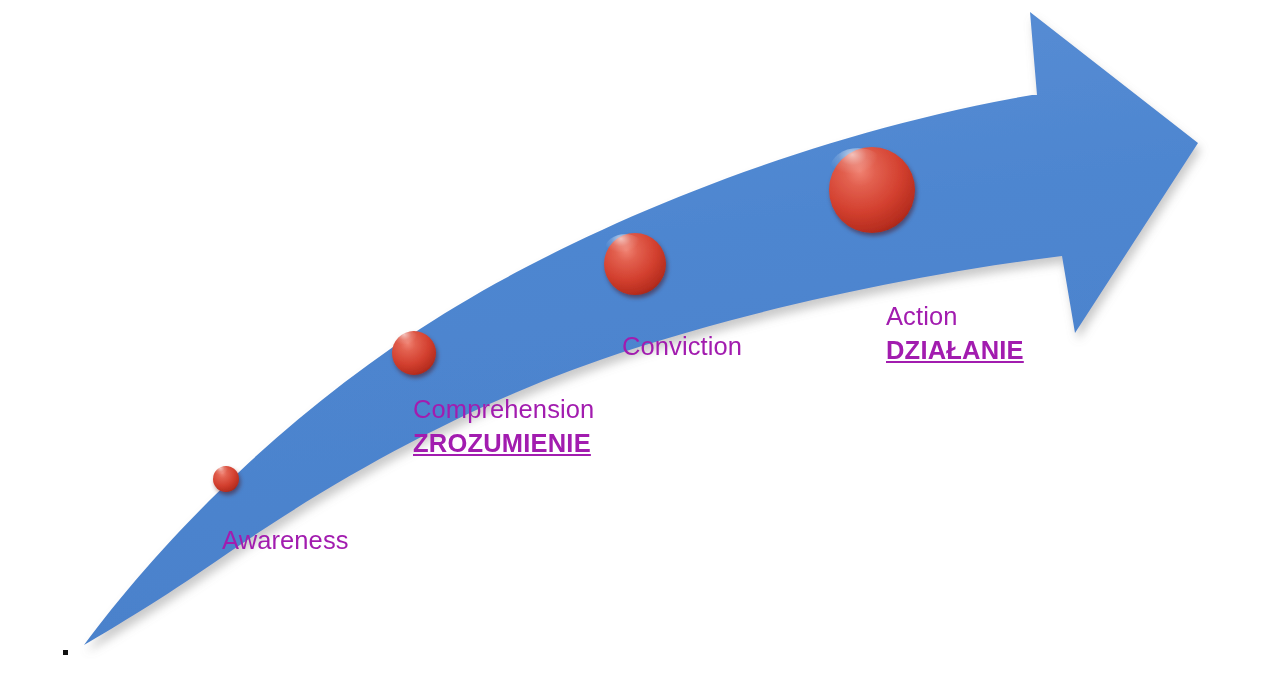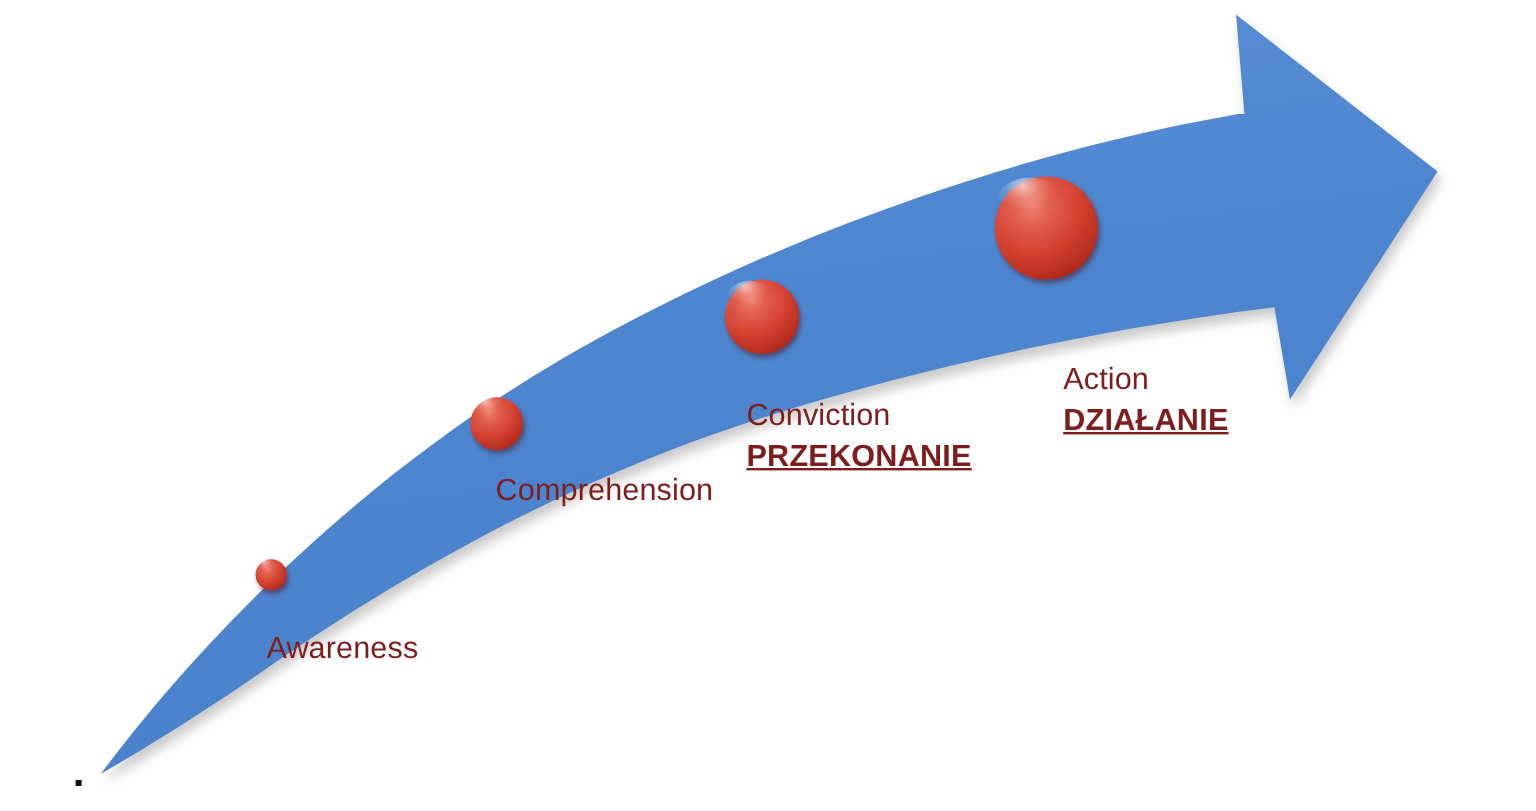--- a/index.html
+++ b/index.html
@@ -18,21 +18,21 @@
   #diagram-svg {
     position: absolute;
     left: 0;
     top: 0;
     width: 1280px;
     height: 676px;
   }
   .stage-label {
     position: absolute;
     white-space: nowrap;
-    color: #7f1d1d;
+    color: #a21caf;
     line-height: 1.06;
   }
   .label-en {
     font-size: 25.5px;
     font-weight: 400;
     letter-spacing: 0.1px;
   }
   .label-pl {
     font-size: 25.5px;
     font-weight: 700;
@@ -120,25 +120,25 @@
   </svg>
 
   <div class="origin-dot" style="left:63px; top:650px;"></div>
 
   <div class="stage-label" style="left:222px; top:527px;text-align:right;">
     <div class="label-en">Awareness</div>
   </div>
 
   <div class="stage-label" style="left:413px; top:396px;">
     <div class="label-en">Comprehension</div>
+    <div class="label-pl">ZROZUMIENIE</div>
   </div>
 
   <div class="stage-label" style="left:622px; top:333px;">
     <div class="label-en">Conviction</div>
-    <div class="label-pl">PRZEKONANIE</div>
   </div>
 
   <div class="stage-label" style="left:886px; top:303px;">
     <div class="label-en">Action</div>
     <div class="label-pl">DZIAŁANIE</div>
   </div>
 
 </div>
 
 </body></html>

